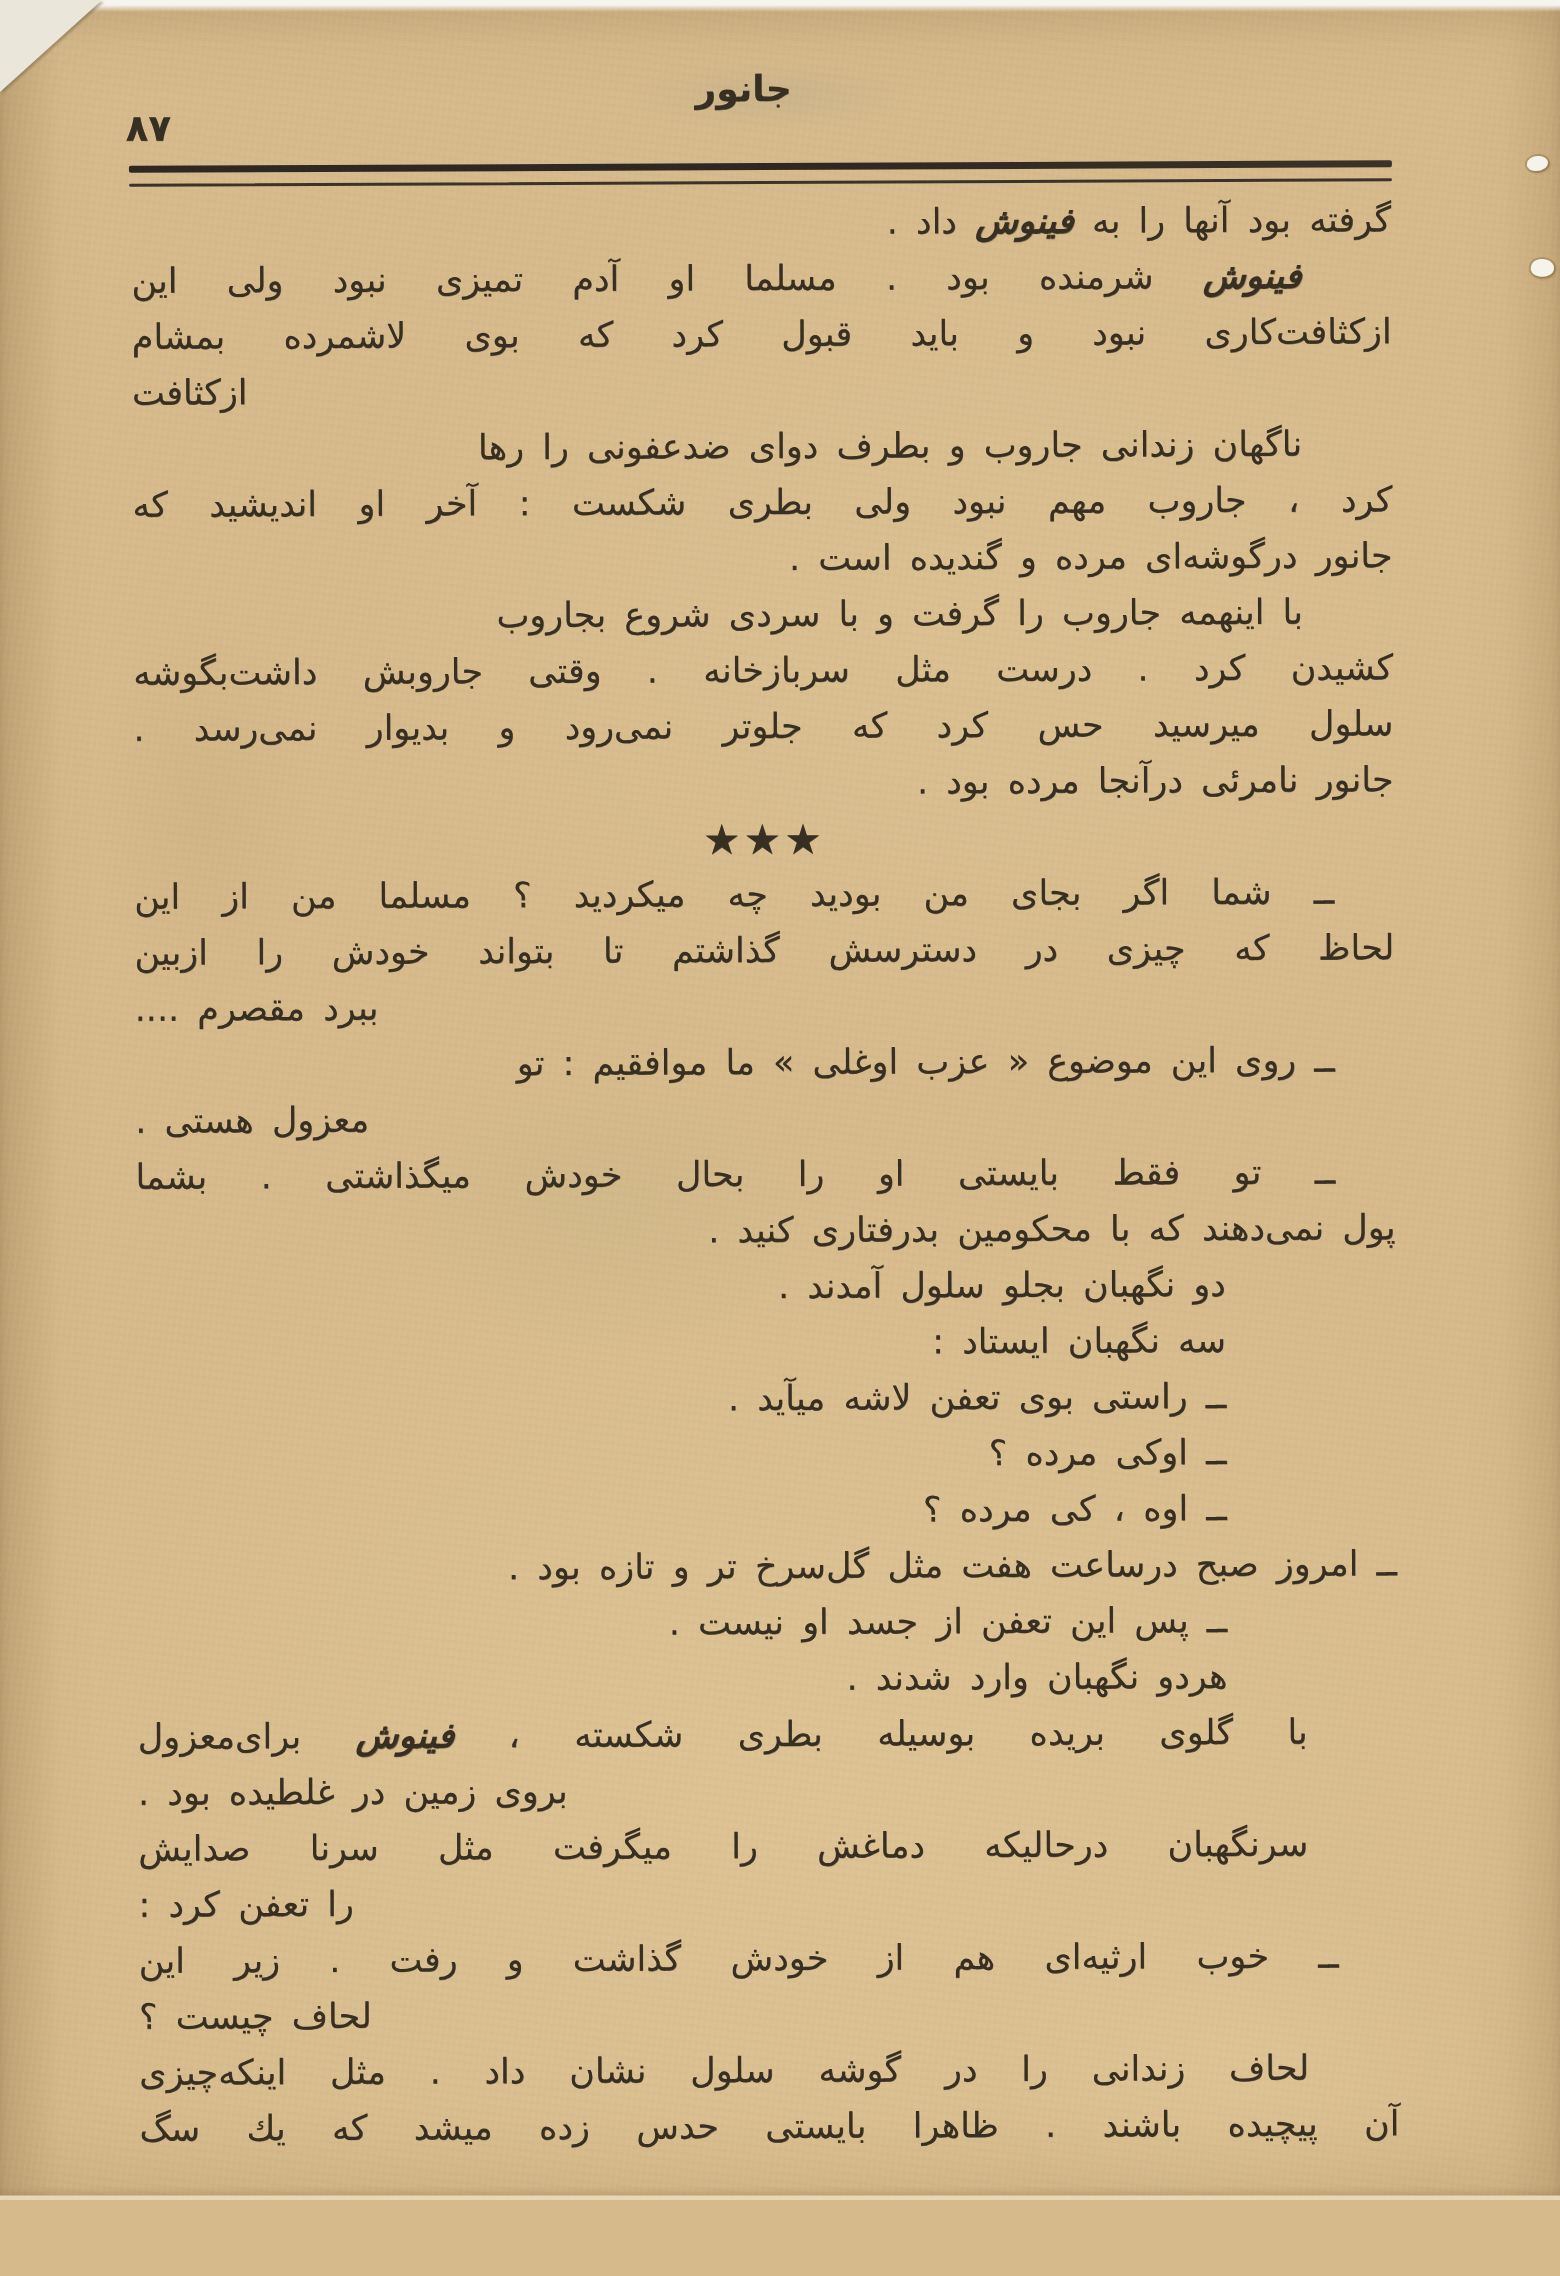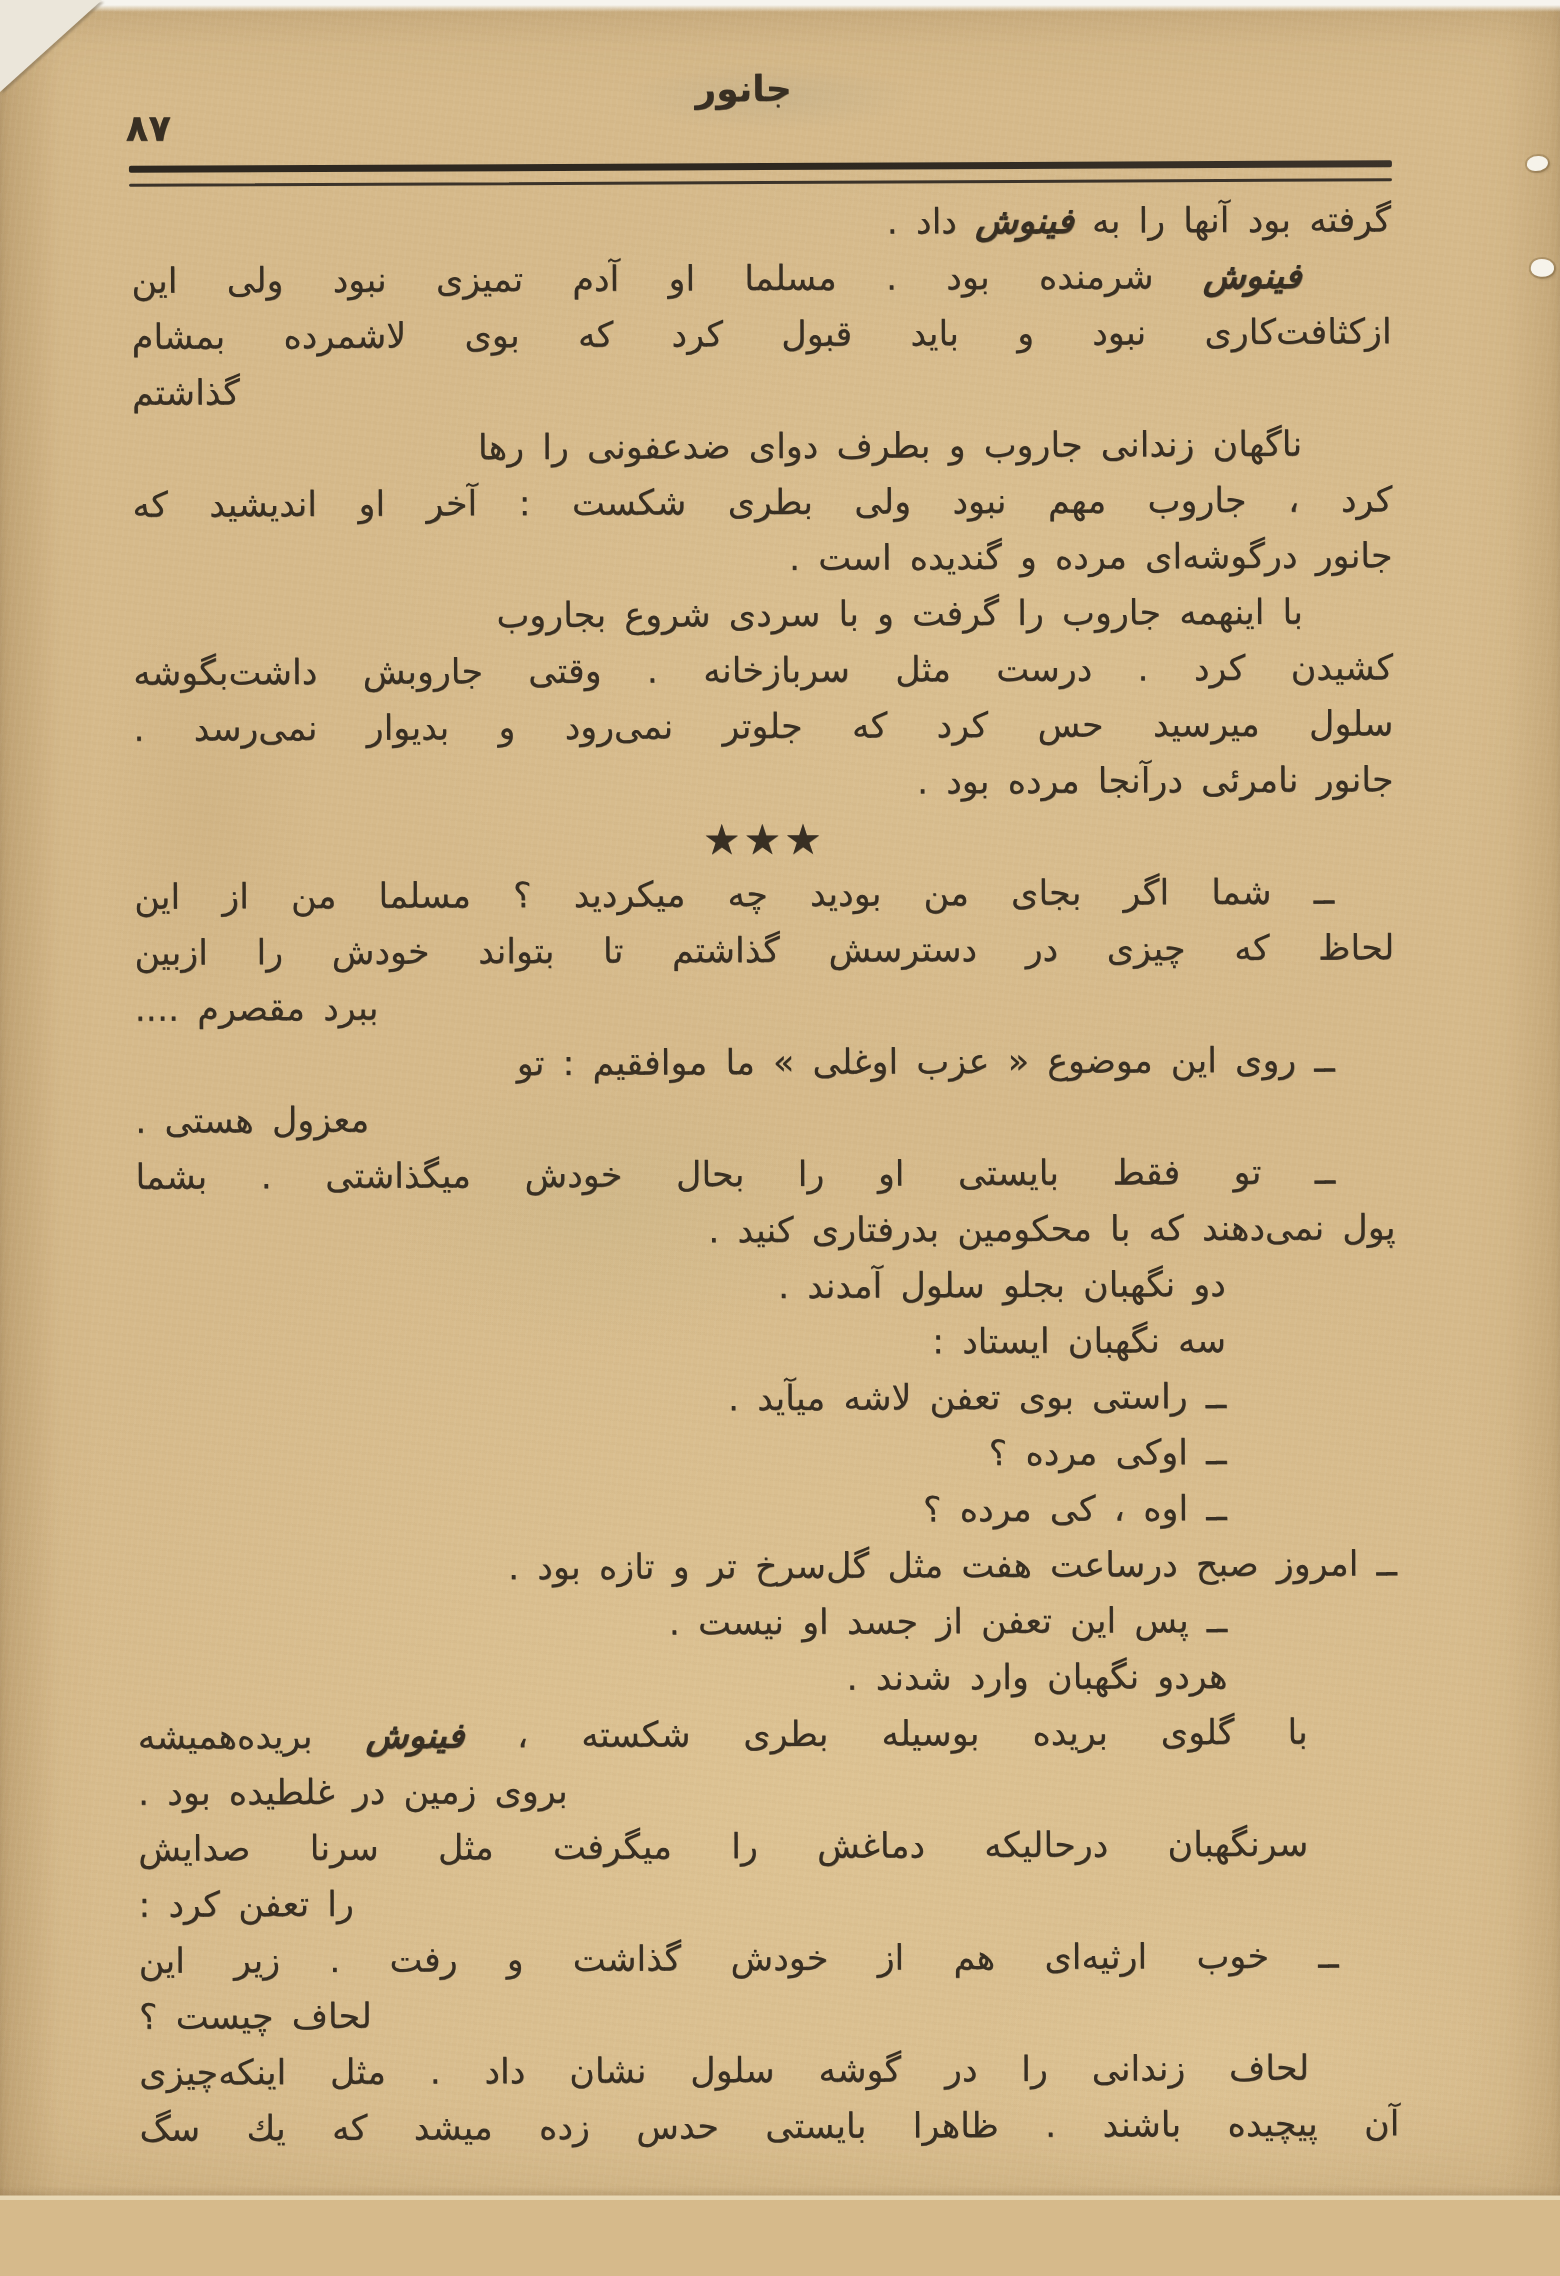--- a/index.html
+++ b/index.html
@@ -74,21 +74,21 @@
 
   <div class="content" dir="rtl">
     <div class="pagenum">۸۷</div>
     <div class="htitle">جانور</div>
     <div class="rule thick"></div>
     <div class="rule thin"></div>
     <div class="body">
         <div class="line r"><span>گرفته بود آنها را به </span><span class="b">فینوش</span><span> داد .</span></div>
         <div class="line r j" style="padding-right: 90px;"><span class="b">فینوش</span><span> شرمنده بود . مسلما او آدم تمیزی نبود ولی این</span></div>
         <div class="line r j"><span>ازکثافت‌کاری نبود و باید قبول کرد که بوی لاشمرده بمشام</span></div>
-        <div class="line l"><span>گذاشتم</span></div>
+        <div class="line l"><span>ازکثافت</span></div>
         <div class="line r" style="padding-right: 90px;"><span>ناگهان زندانی جاروب و بطرف دوای ضدعفونی را رها</span></div>
         <div class="line r j"><span>کرد ، جاروب مهم نبود ولی بطری شکست : آخر او اندیشید که</span></div>
         <div class="line r"><span>جانور درگوشه‌ای مرده و گندیده است .</span></div>
         <div class="line r" style="padding-right: 90px;"><span>با اینهمه جاروب را گرفت و با سردی شروع بجاروب</span></div>
         <div class="line r j"><span>کشیدن کرد . درست مثل سربازخانه . وقتی جاروبش داشت‌بگوشه</span></div>
         <div class="line r j"><span>سلول میرسید حس کرد که جلوتر نمی‌رود و بدیوار نمی‌رسد .</span></div>
         <div class="line r"><span>جانور نامرئی درآنجا مرده بود .</span></div>
         <div class="line sep">★★★</div>
         <div class="line r j" style="padding-right: 60px;"><span>ــ شما اگر بجای من بودید چه میکردید ؟ مسلما من از این</span></div>
         <div class="line r j"><span>لحاظ که چیزی در دسترسش گذاشتم تا بتواند خودش را ازبین</span></div>
@@ -98,21 +98,21 @@
         <div class="line r j" style="padding-right: 60px;"><span>ــ تو فقط بایستی او را بحال خودش میگذاشتی . بشما</span></div>
         <div class="line r"><span>پول نمی‌دهند که با محکومین بدرفتاری کنید .</span></div>
         <div class="line r" style="padding-right: 170px;"><span>دو نگهبان بجلو سلول آمدند .</span></div>
         <div class="line r" style="padding-right: 170px;"><span>سه نگهبان ایستاد :</span></div>
         <div class="line r" style="padding-right: 170px;"><span>ــ راستی بوی تعفن لاشه میآید .</span></div>
         <div class="line r" style="padding-right: 170px;"><span>ــ اوکی مرده ؟</span></div>
         <div class="line r" style="padding-right: 170px;"><span>ــ اوه ، کی مرده ؟</span></div>
         <div class="line r"><span>ــ امروز صبح درساعت هفت مثل گل‌سرخ تر و تازه بود .</span></div>
         <div class="line r" style="padding-right: 170px;"><span>ــ پس این تعفن از جسد او نیست .</span></div>
         <div class="line r" style="padding-right: 170px;"><span>هردو نگهبان وارد شدند .</span></div>
-        <div class="line r j" style="padding-right: 90px;"><span>با گلوی بریده بوسیله بطری شکسته ، </span><span class="b">فینوش</span><span> بریده‌همیشه</span></div>
+        <div class="line r j" style="padding-right: 90px;"><span>با گلوی بریده بوسیله بطری شکسته ، </span><span class="b">فینوش</span><span> برای‌معزول</span></div>
         <div class="line l"><span>بروی زمین در غلطیده بود .</span></div>
         <div class="line r j" style="padding-right: 90px;"><span>سرنگهبان درحالیکه دماغش را میگرفت مثل سرنا صدایش</span></div>
         <div class="line l"><span>را تعفن کرد :</span></div>
         <div class="line r j" style="padding-right: 60px;"><span>ــ خوب ارثیه‌ای هم از خودش گذاشت و رفت . زیر این</span></div>
         <div class="line l"><span>لحاف چیست ؟</span></div>
         <div class="line r j" style="padding-right: 90px;"><span>لحاف زندانی را در گوشه سلول نشان داد . مثل اینکه‌چیزی</span></div>
         <div class="line r j"><span>آن پیچیده باشند . ظاهرا بایستی حدس زده میشد که یك سگ</span></div>
       </div>
   </div>
 

